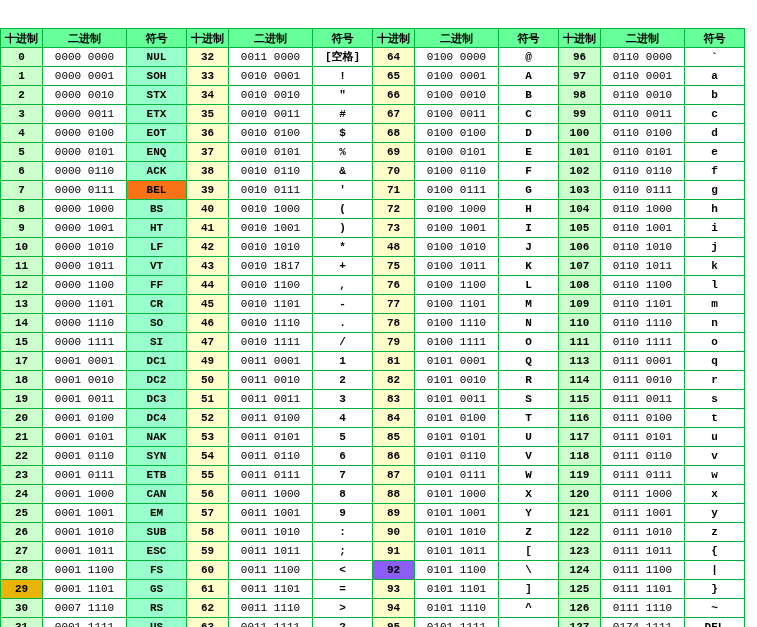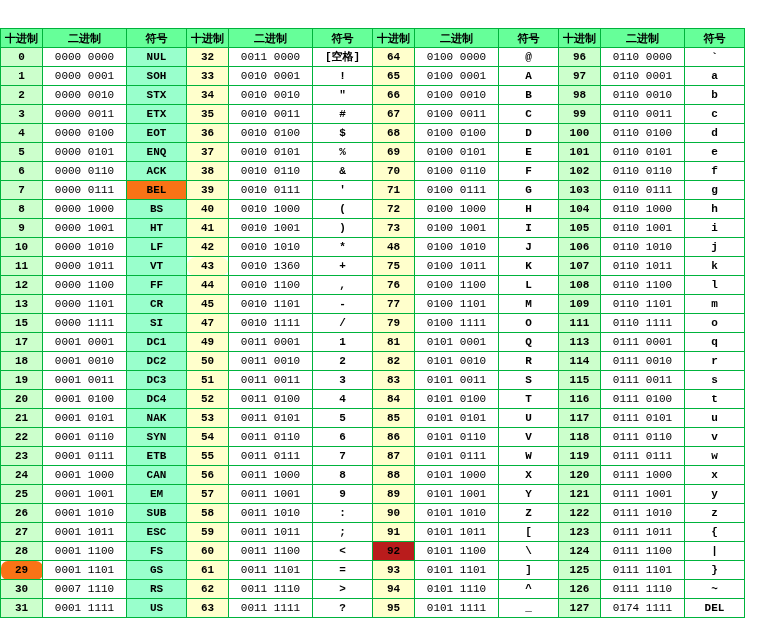--- a/index.html
+++ b/index.html
@@ -245,22 +245,22 @@
         <td class="bin">0100 1010</td>
         <td class="sym" style="background: rgb(255, 255, 255);">J</td>
         <td class="dec" style="background: rgb(204, 255, 204);">106</td>
         <td class="bin">0110 1010</td>
         <td class="sym" style="background: rgb(255, 255, 255);">j</td>
       </tr>
       <tr>
         <td class="dec" style="background: rgb(204, 255, 204);">11</td>
         <td class="bin">0000 1011</td>
         <td class="sym" style="background: rgb(153, 255, 204);">VT</td>
-        <td class="dec" style="background: rgb(255, 255, 204); border-radius: 9px;">43</td>
-        <td class="bin">0010 1360</td>
+        <td class="dec" style="background: rgb(255, 255, 204);">43</td>
+        <td class="bin">0010 1817</td>
         <td class="sym" style="background: rgb(255, 255, 255);">+</td>
         <td class="dec" style="background: rgb(255, 255, 204);">75</td>
         <td class="bin">0100 1011</td>
         <td class="sym" style="background: rgb(255, 255, 255);">K</td>
         <td class="dec" style="background: rgb(204, 255, 204);">107</td>
         <td class="bin">0110 1011</td>
         <td class="sym" style="background: rgb(255, 255, 255);">k</td>
       </tr>
       <tr>
         <td class="dec" style="background: rgb(204, 255, 204);">12</td>
@@ -284,20 +284,34 @@
         <td class="bin">0010 1101</td>
         <td class="sym" style="background: rgb(255, 255, 255);">-</td>
         <td class="dec" style="background: rgb(255, 255, 204);">77</td>
         <td class="bin">0100 1101</td>
         <td class="sym" style="background: rgb(255, 255, 255);">M</td>
         <td class="dec" style="background: rgb(204, 255, 204);">109</td>
         <td class="bin">0110 1101</td>
         <td class="sym" style="background: rgb(255, 255, 255);">m</td>
       </tr>
       <tr>
+        <td class="dec" style="background: rgb(204, 255, 204);">14</td>
+        <td class="bin">0000 1110</td>
+        <td class="sym" style="background: rgb(153, 255, 204);">SO</td>
+        <td class="dec" style="background: rgb(255, 255, 204);">46</td>
+        <td class="bin">0010 1110</td>
+        <td class="sym" style="background: rgb(255, 255, 255);">.</td>
+        <td class="dec" style="background: rgb(255, 255, 204);">78</td>
+        <td class="bin">0100 1110</td>
+        <td class="sym" style="background: rgb(255, 255, 255);">N</td>
+        <td class="dec" style="background: rgb(204, 255, 204);">110</td>
+        <td class="bin">0110 1110</td>
+        <td class="sym" style="background: rgb(255, 255, 255);">n</td>
+      </tr>
+      <tr>
         <td class="dec" style="background: rgb(204, 255, 204);">15</td>
         <td class="bin">0000 1111</td>
         <td class="sym" style="background: rgb(153, 255, 204);">SI</td>
         <td class="dec" style="background: rgb(255, 255, 204);">47</td>
         <td class="bin">0010 1111</td>
         <td class="sym" style="background: rgb(255, 255, 255);">/</td>
         <td class="dec" style="background: rgb(255, 255, 204);">79</td>
         <td class="bin">0100 1111</td>
         <td class="sym" style="background: rgb(255, 255, 255);">O</td>
         <td class="dec" style="background: rgb(204, 255, 204);">111</td>
@@ -458,29 +472,29 @@
         <td class="bin">0111 1011</td>
         <td class="sym" style="background: rgb(255, 255, 255);">{</td>
       </tr>
       <tr>
         <td class="dec" style="background: rgb(204, 255, 204);">28</td>
         <td class="bin">0001 1100</td>
         <td class="sym" style="background: rgb(153, 255, 204);">FS</td>
         <td class="dec" style="background: rgb(255, 255, 204);">60</td>
         <td class="bin">0011 1100</td>
         <td class="sym" style="background: rgb(255, 255, 255);">&lt;</td>
-        <td class="dec" style="background: #b91c1c;">92</td>
+        <td class="dec" style="background: #8b5cf6;">92</td>
         <td class="bin">0101 1100</td>
         <td class="sym" style="background: rgb(255, 255, 255);">\</td>
         <td class="dec" style="background: rgb(204, 255, 204);">124</td>
         <td class="bin">0111 1100</td>
         <td class="sym" style="background: rgb(255, 255, 255);">|</td>
       </tr>
       <tr>
-        <td class="dec" style="background: #f97316; border-radius: 7px;">29</td>
+        <td class="dec" style="background: #eab308;">29</td>
         <td class="bin">0001 1101</td>
         <td class="sym" style="background: rgb(153, 255, 204);">GS</td>
         <td class="dec" style="background: rgb(255, 255, 204);">61</td>
         <td class="bin">0011 1101</td>
         <td class="sym" style="background: rgb(255, 255, 255);">=</td>
         <td class="dec" style="background: rgb(255, 255, 204);">93</td>
         <td class="bin">0101 1101</td>
         <td class="sym" style="background: rgb(255, 255, 255);">]</td>
         <td class="dec" style="background: rgb(204, 255, 204);">125</td>
         <td class="bin">0111 1101</td>

